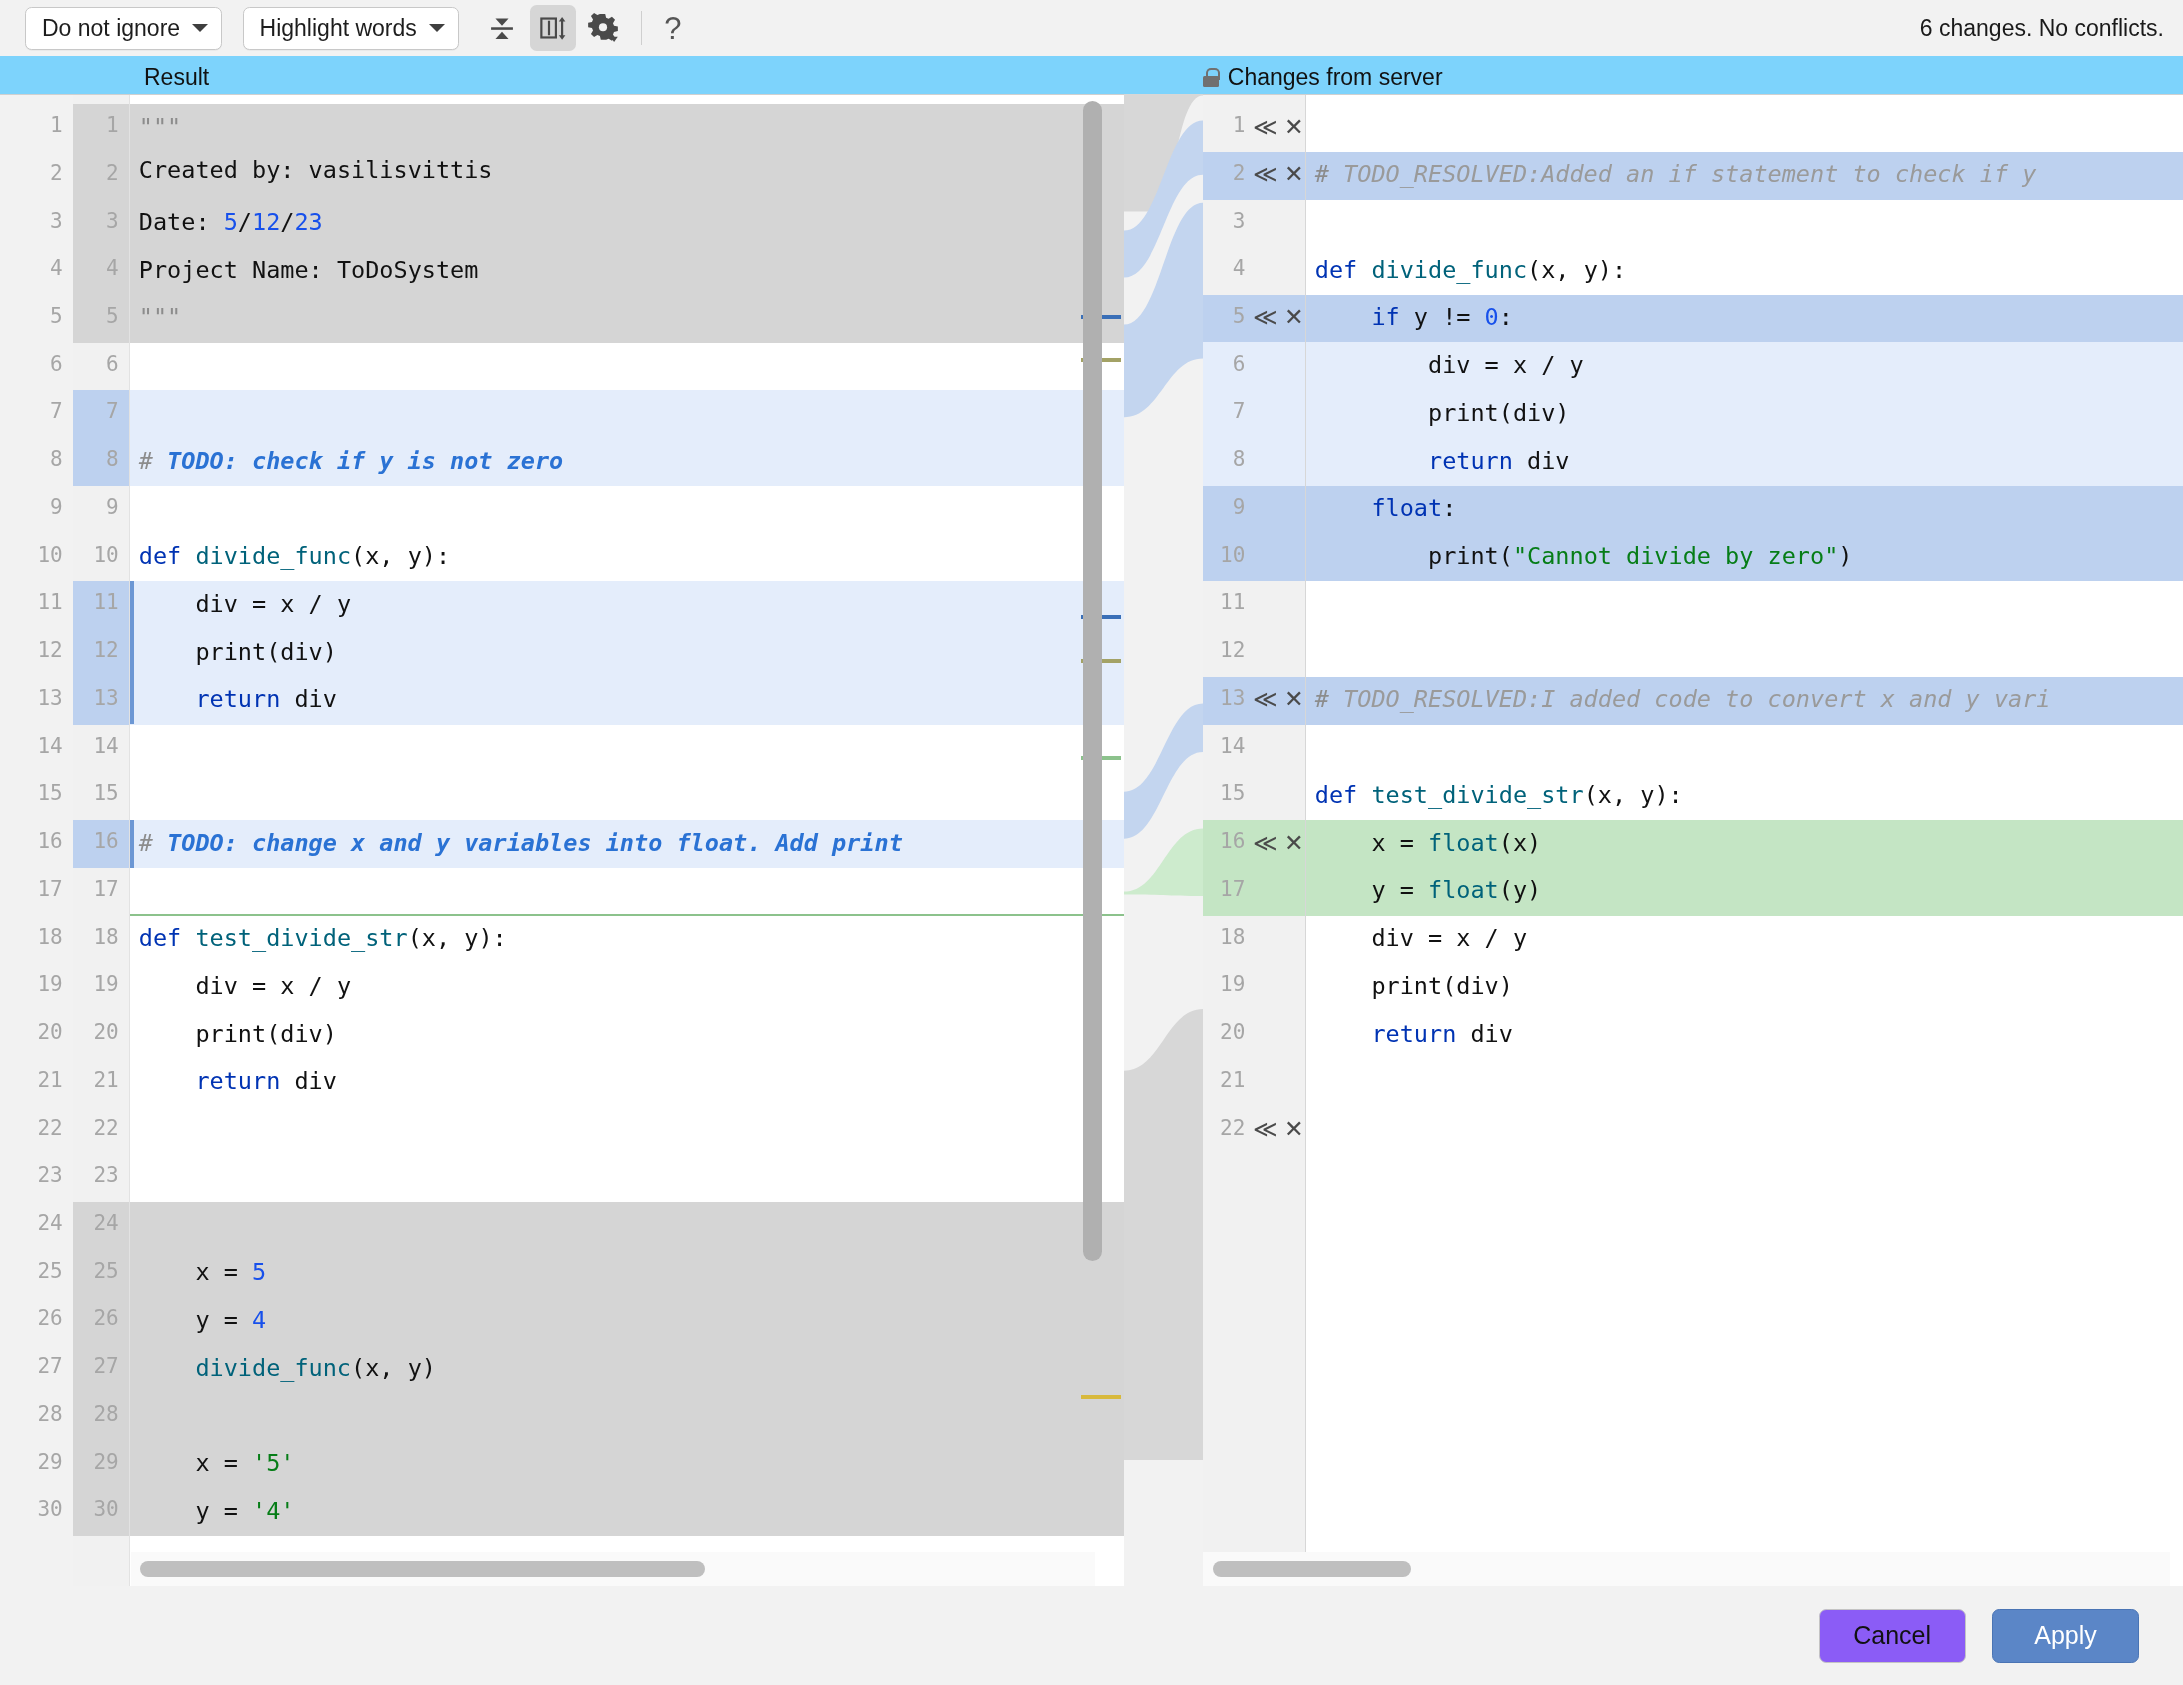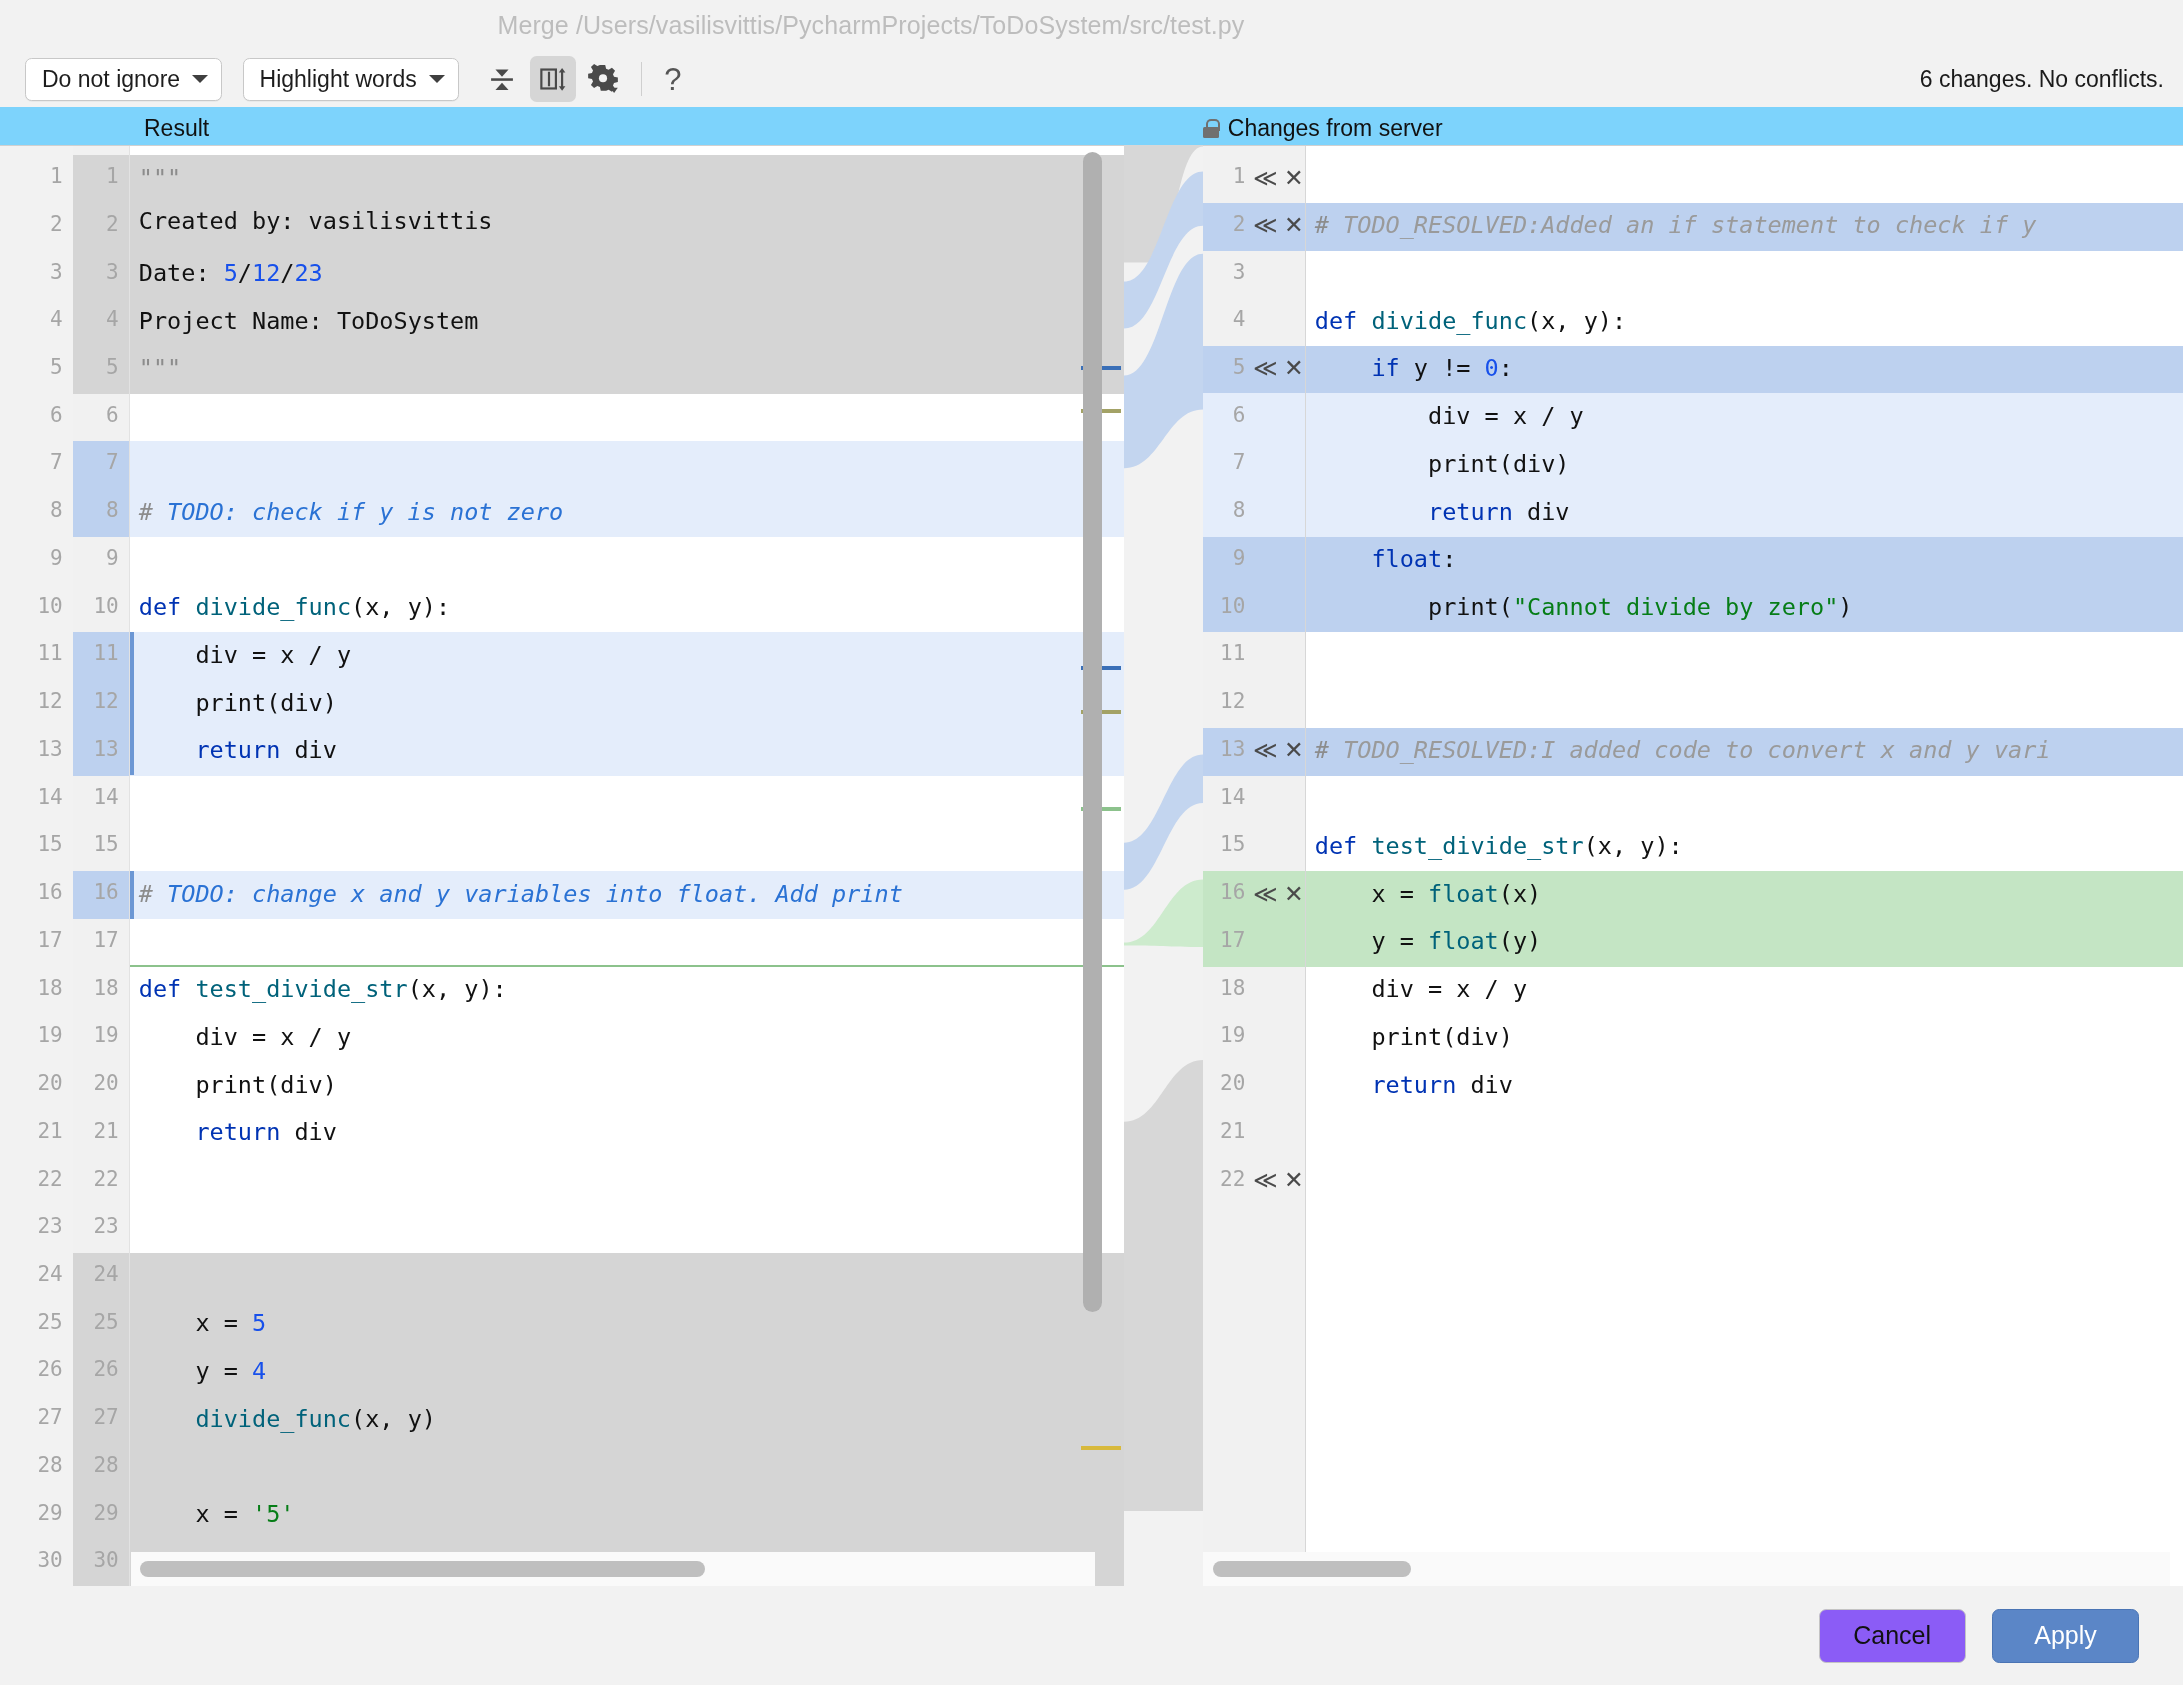--- a/index.html
+++ b/index.html
@@ -142,21 +142,21 @@
   }
   .codeline span { white-space: pre; }
   .code-pad { padding-left: 8.8px; }
 
   
   .kw { color: #0033b3; }
   .fn { color: #00627a; }
   .num { color: #1750eb; }
   .str { color: #067d17; }
   .cmt { color: #8c8c8c; font-style: italic; }
-  .todo { color: #2a72d4; font-style: italic; font-weight: 400; margin-top: 27px; }
+  .todo { color: #2a72d4; font-style: italic; font-weight: 700; margin-top: 27px; }
   .todores { color: #9a9a9a; font-style: italic; }
   .id { color: #111; }
 
   
   .band-grey  { background: #d5d5d5; }
   .band-blue  { background: #bdd1ef; }
   .band-blue-l{ background: #e4edfb; }
   .band-green { background: #c4e5c4; }
   .gut-grey { background: #d5d5d5; }
   .gut-blue { background: #bdd1ef; }
@@ -239,23 +239,20 @@
     padding: 0 22px;
   }
   .btn-cancel { background: #8b5cf6; border: 1.5px solid #c4c4c4; color: #111; }
   .btn-apply { background: #5b86c7; border: 1.5px solid #4a74b4; color: #fff; }
 </style>
 </head>
 <body>
 
 <div class="dialog">
 
-  <div class="titlebar">
-    <div class="title-text">Merge /Users/vasilisvittis/PycharmProjects/ToDoSystem/src/test.py</div>
-  </div>
 
   <div class="toolbar">
 
     <div class="combo">
       <span>Do not ignore</span>
       <span class="caret"></span>
     </div>
 
     <div class="combo">
       <span>Highlight words</span>

